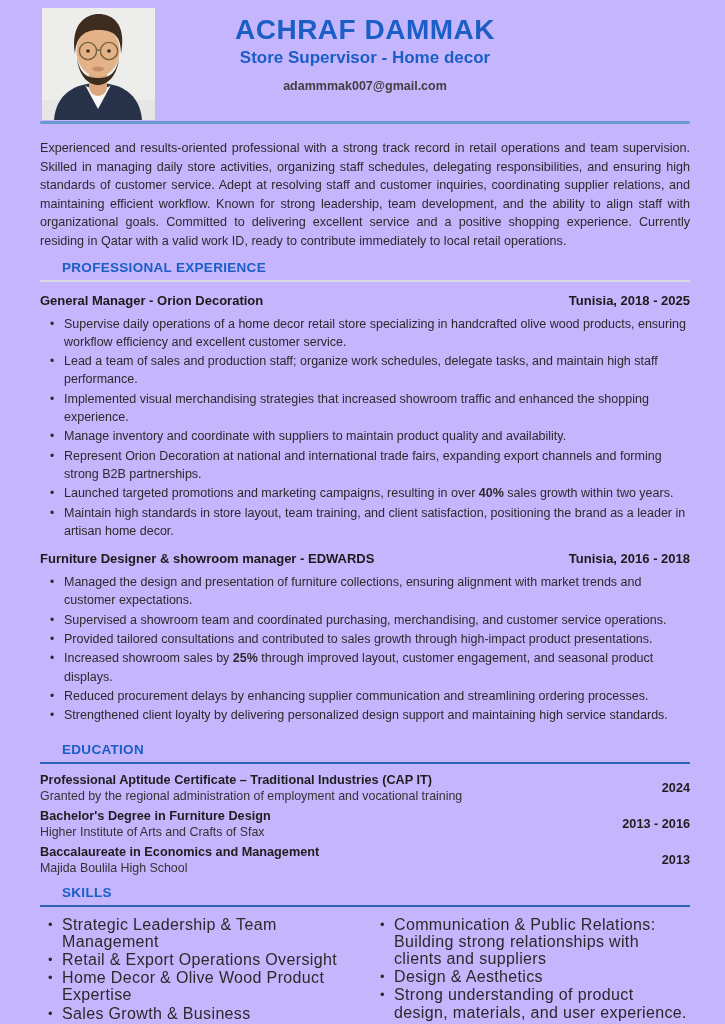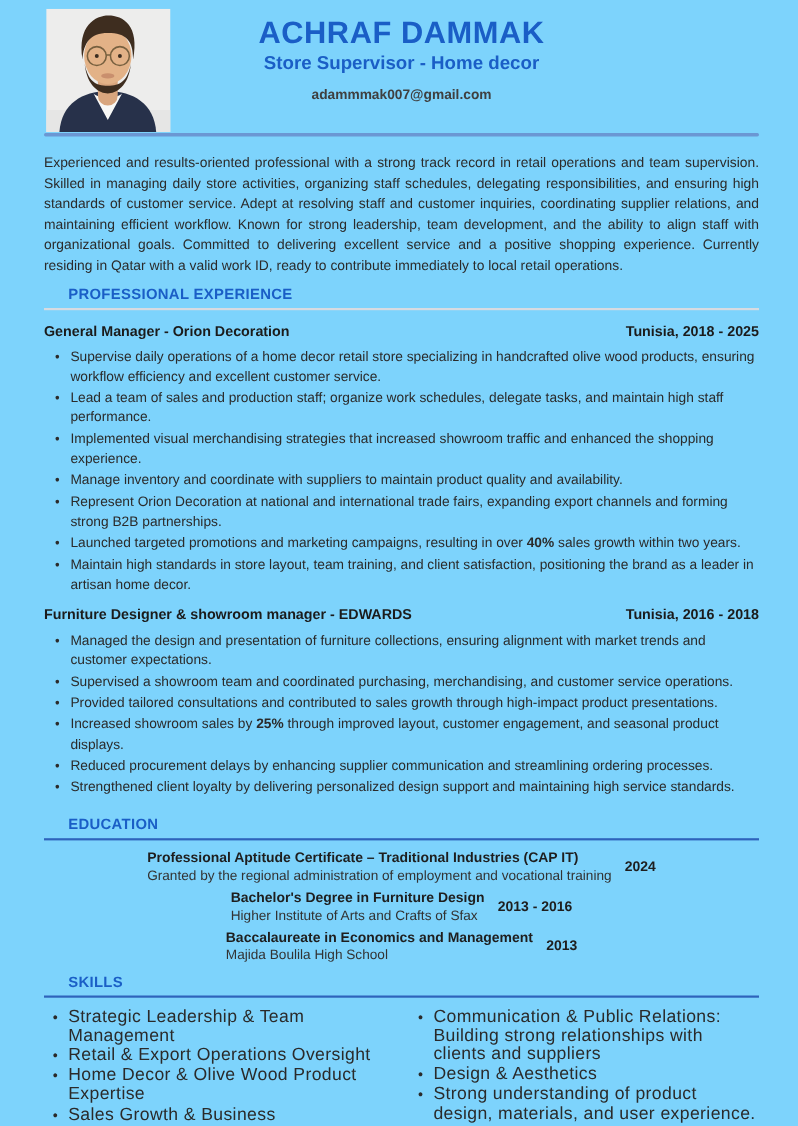--- a/index.html
+++ b/index.html
@@ -1,18 +1,18 @@
 <!DOCTYPE html>
 <html><head>
 <meta charset="utf-8">
 <style>
   * { margin:0; padding:0; box-sizing:border-box; }
   html,body { background:#ffffff; }
   .page {
-    width:725px; height:1024px; margin:0 auto; background:#7dd3fc;
+    width:725px; height:1024px; margin:0 auto; background:#c4b5fd;
     font-family:"Liberation Sans", sans-serif; color:var(--text,#2e2e2e);
     padding:0 35px 0 40px; position:relative; overflow:hidden;
   }
   
   .header { position:relative; height:121px; }
   .photo { position:absolute; left:2px; top:8px; width:113px; height:112px; }
   .photo svg { display:block; width:100%; height:100%; }
   .header-text { position:absolute; left:0; right:0; top:14px; text-align:center; }
   .name { font-size:28px; font-weight:700; color:var(--accent,#1a5ec6); letter-spacing:.5px; }
   .role { font-size:17px; font-weight:700; color:var(--accent,#1a5ec6); margin-top:2px; }
@@ -36,21 +36,21 @@
   .job-title { font-size:13px; font-weight:700; color:#1b1b1b; }
   .job-dates { font-size:13px; font-weight:700; color:#1b1b1b; white-space:nowrap; }
   ul.bullets { list-style:none; margin-top:7px; }
   ul.bullets li {
     position:relative; padding-left:24px; font-size:12.5px;
     line-height:18.3px; color:#2b2b2b; margin-bottom:1px;
   }
   ul.bullets li::before { content:"\2022"; position:absolute; left:10px; font-size:12px; }
   
   #education { margin-top:8px; }
-  .edu-entry { display:flex; justify-content:center; align-items:center; margin-bottom:3px; }
+  .edu-entry { display:flex; justify-content:space-between; align-items:center; margin-bottom:3px; }
   .edu-degree { font-size:12.7px; font-weight:700; color:#1e1e1e; line-height:16.5px; }
   .edu-inst { font-size:12.4px; color:#333; line-height:16.5px; }
   .edu-dates { font-size:12.7px; font-weight:700; color:#1e1e1e; white-space:nowrap; padding-left:12px; }
   .edu-wrap { margin-top:17px; }
   
   .skills-wrap { margin-top:8px; }
   .skills-row { display:flex; gap:22px; margin-top:9px; }
   .skills-col { width:310px; }
   .skills-col + .skills-col { flex:1; }
   ul.skills { list-style:none; }

